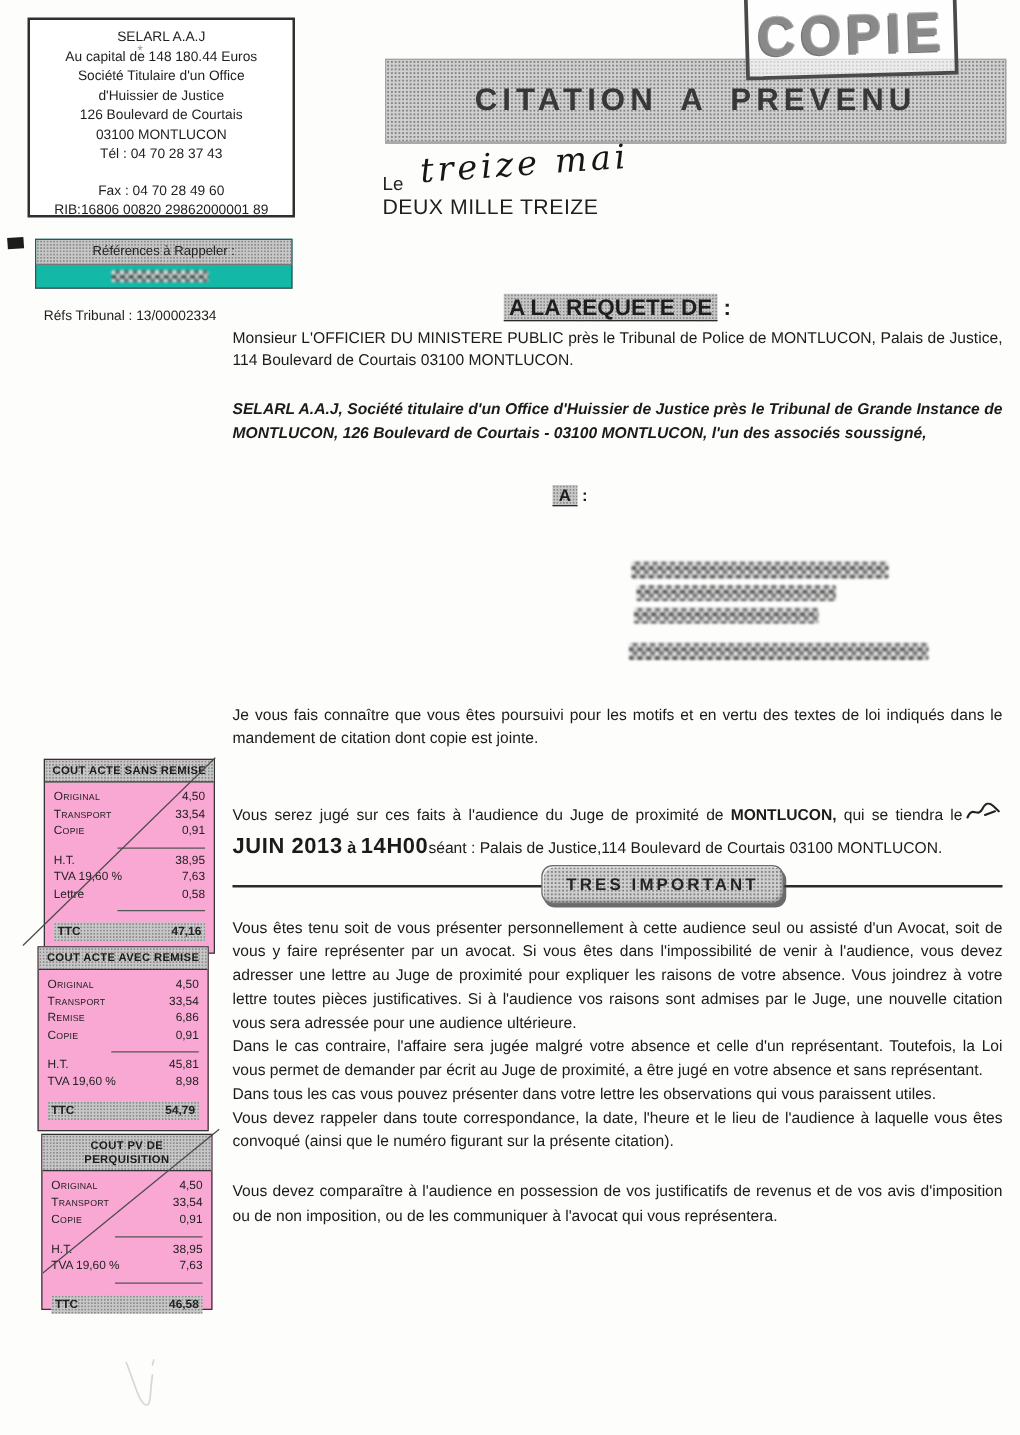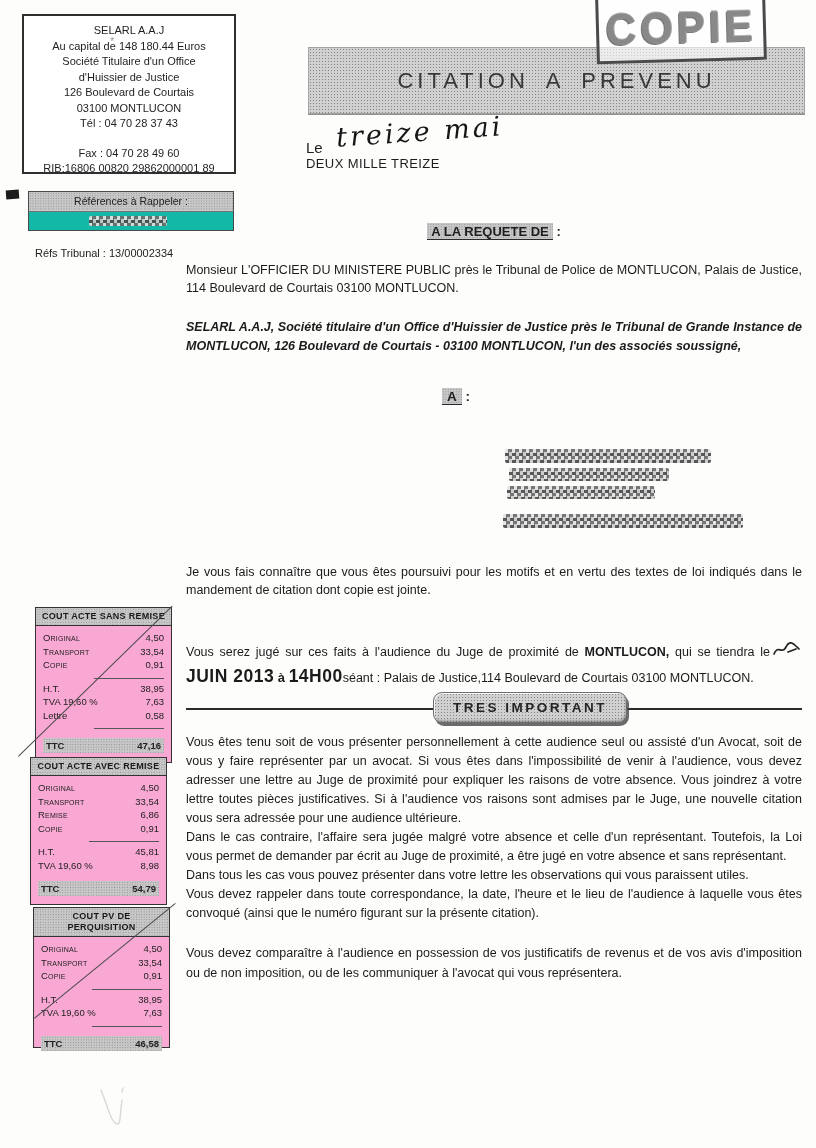--- a/index.html
+++ b/index.html
@@ -49,45 +49,45 @@
     text-shadow:1px 0 0 #a8a8a8, -1px 1px 0 #777, 0 -1px 0 #b5b5b5;
     transform:scaleY(1.05);
   }
   
   .banner{
     position:absolute; left:308px; top:47px; width:497px; height:67px;
     border:1px solid #a2a2a2; box-sizing:border-box;
     display:flex; flex-direction:column; align-items:center; justify-content:center;
     box-shadow:0 1px 0 #8f8f8f;
   }
-  .banner .l1{font-size:22px; font-weight:normal; letter-spacing:4px; word-spacing:8px; color:#383838;}
+  .banner .l1{font-size:25px; font-weight:bold; letter-spacing:4px; word-spacing:8px; color:#383838;}
   .banner .l2{font-size:16.5px; font-weight:bold; letter-spacing:2.5px; word-spacing:6px; color:#383838; margin-top:2px;}
   
   .date-le{position:absolute; left:306px; top:139px; font-size:15px;}
   .handwriting{
     position:absolute; left:336px; top:116px;
     font-family:"DejaVu Serif", serif; font-style:italic;
     font-size:27px; color:#161616; transform:rotate(-4deg); letter-spacing:3px;
     white-space:nowrap;
   }
-  .date-year{position:absolute; left:306px; top:156px; font-size:13px; letter-spacing:.4px;}
+  .date-year{position:absolute; left:306px; top:156px; font-size:17px; letter-spacing:.4px;}
   
   .refbox{
     position:absolute; left:28px; top:191px; width:206px;
     border:1.5px solid #4a4a4a; background:#14b8a6; box-sizing:border-box;
   }
   .refbox .hdr{
     height:19px; line-height:19px; text-align:center; font-size:10.5px;
     border-bottom:1px solid #777; color:#222;
   }
   .refbox .body{height:18px; position:relative;}
   .black-mark{position:absolute; left:6px; top:190px; width:13px; height:9px; background:#1c1c1c; transform:rotate(-4deg);}
   .refs-trib{position:absolute; left:35px; top:247px; font-size:11px;}
   
-  .requete{position:absolute; left:186px; top:224px; width:616px; text-align:center; font-size:13px; font-weight:bold;}
+  .requete{position:absolute; left:186px; top:236px; width:616px; text-align:center; font-size:18px; font-weight:bold;}
   .requete .u{border-bottom:1.8px solid #2a2a2a; padding:1px 4px 0;}
   .a-head{position:absolute; left:442px; top:389px; font-size:13.5px; font-weight:bold;}
   .a-head .u{border-bottom:1.8px solid #2a2a2a; padding:1px 5px 0;}
   
   .para{
     position:absolute; left:186px; width:616px;
     font-size:12.5px; line-height:17.5px; text-align:justify; color:#1b1b1b;
   }
   .para p{margin:0;}
   .bold-italic{font-weight:bold; font-style:italic; line-height:19px;}

